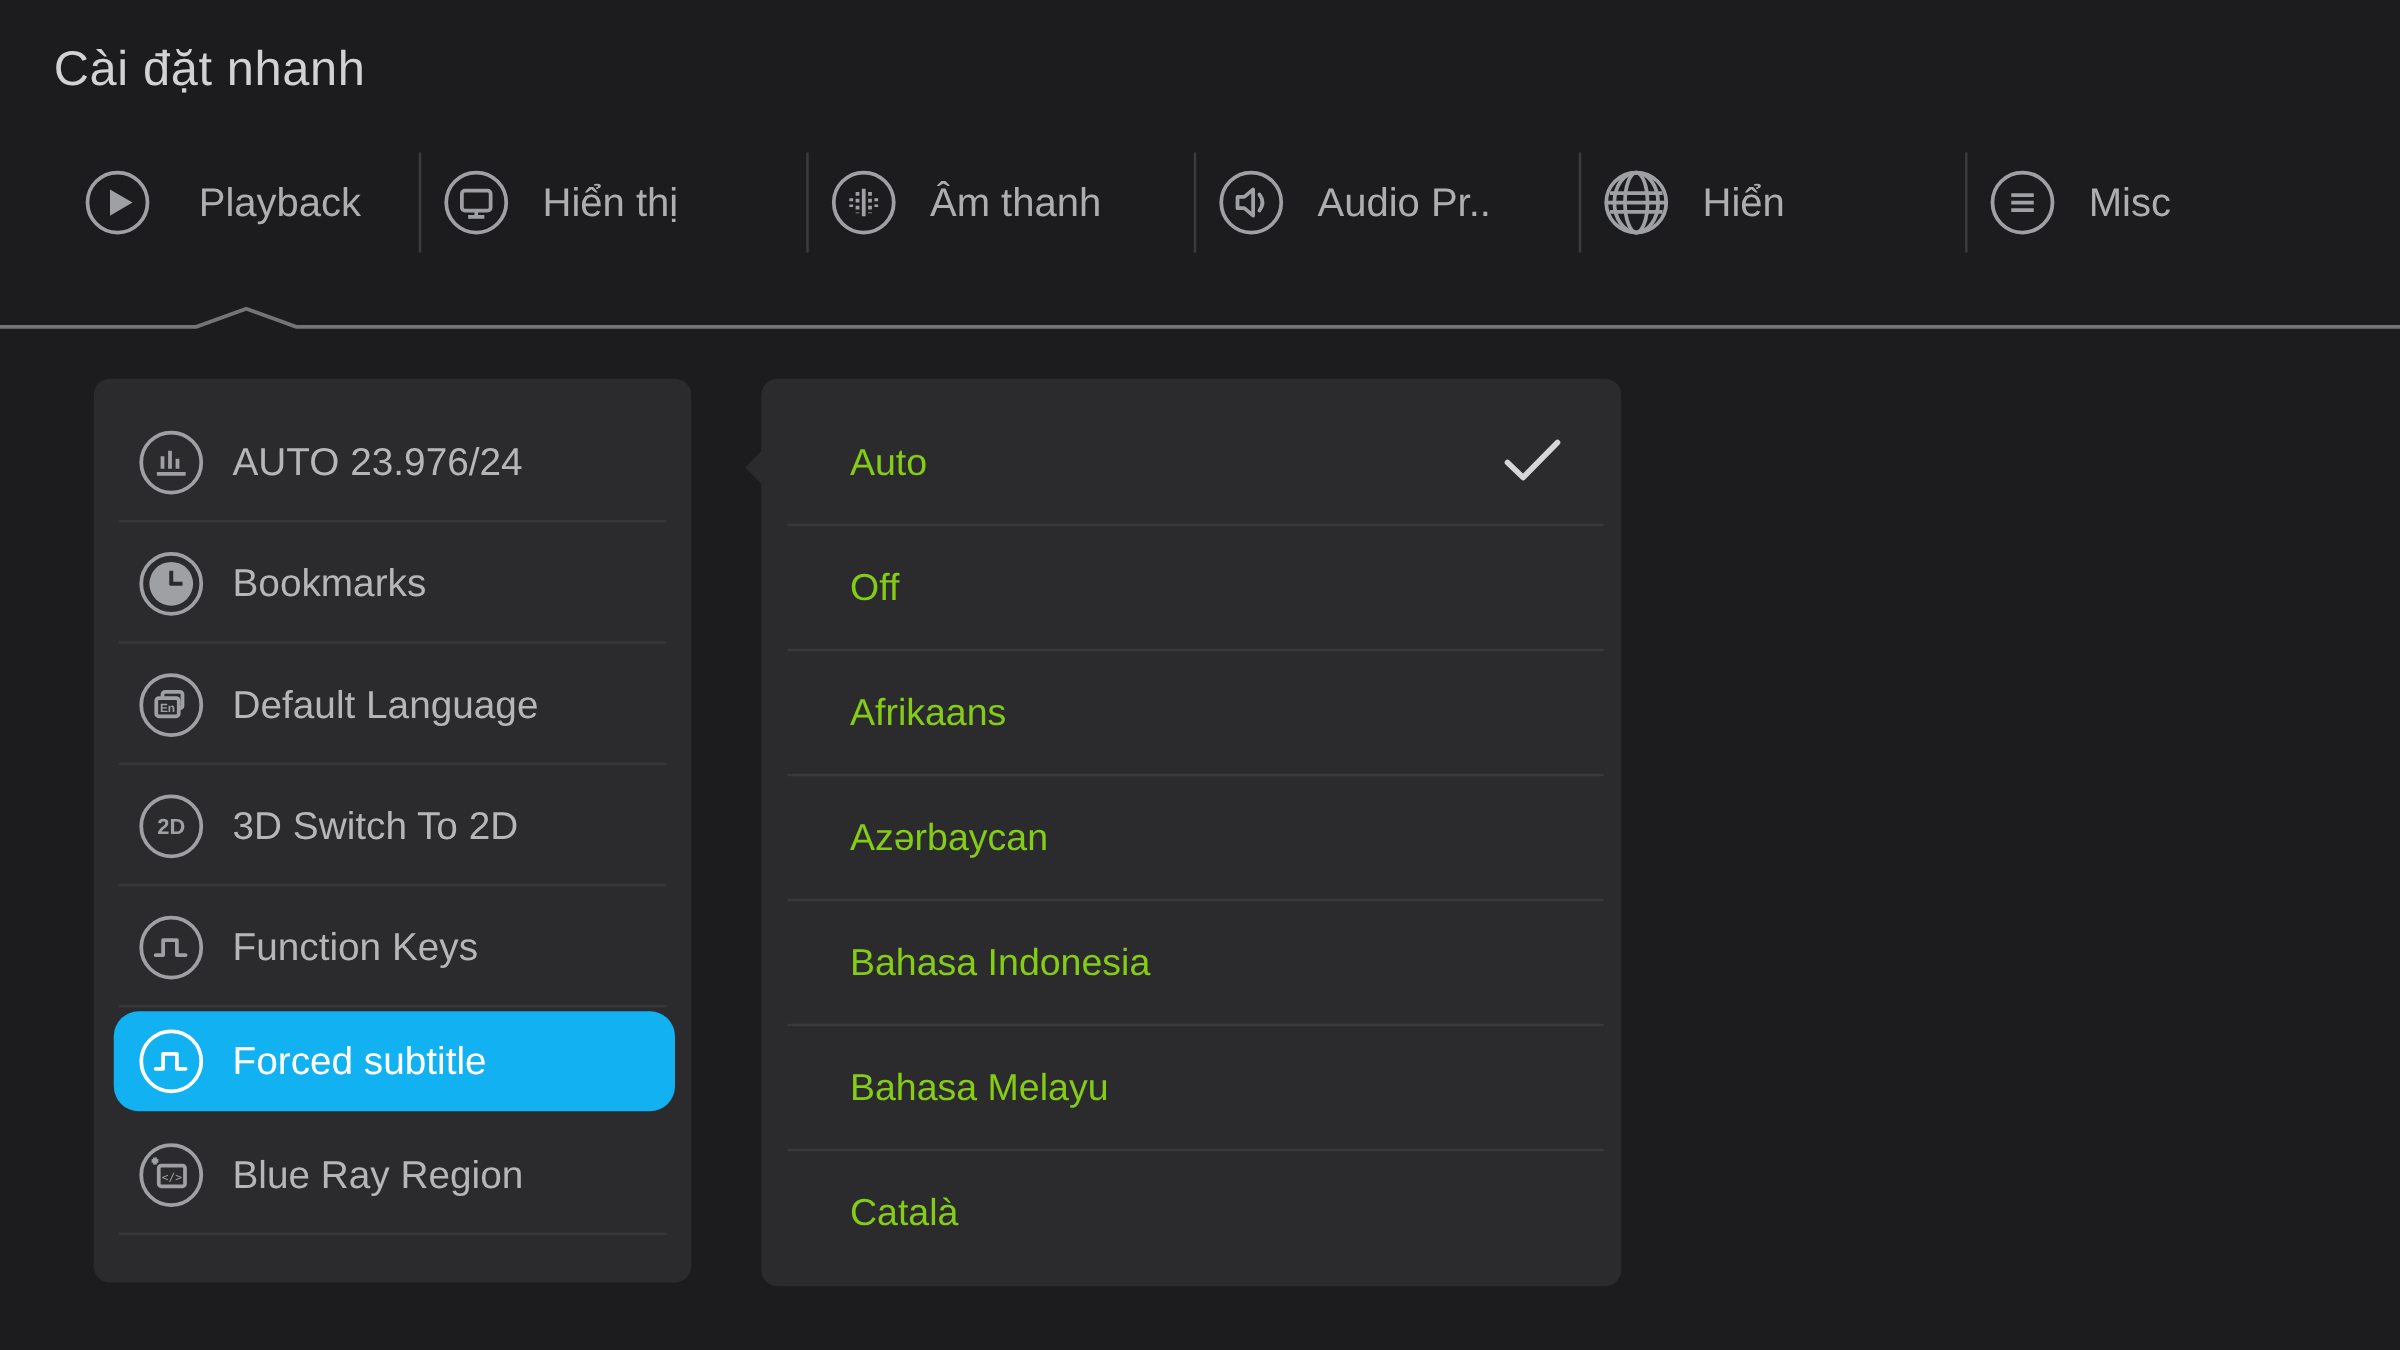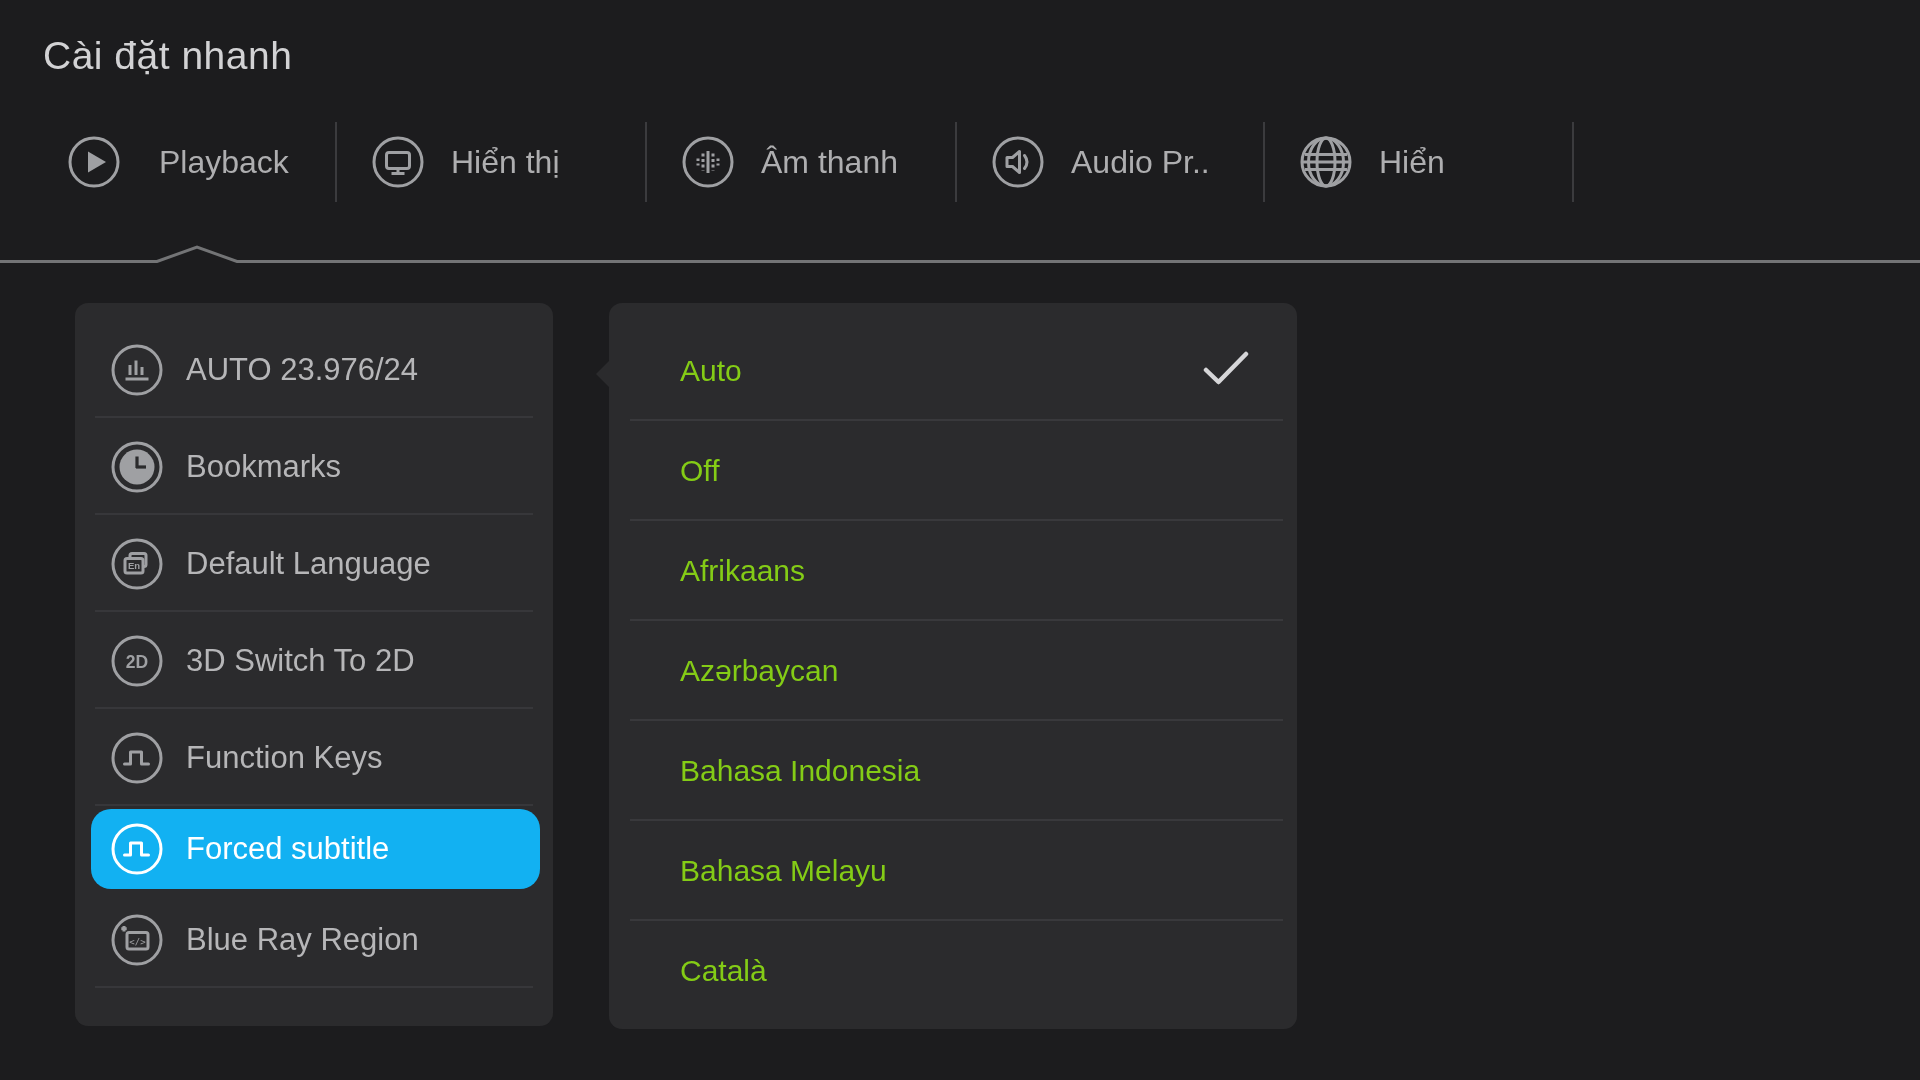--- a/index.html
+++ b/index.html
@@ -12,21 +12,21 @@
   }
   .page-title {
     position:absolute; left:43px; top:34px;
     font-size:39px; color:#d2d2d4; letter-spacing:.5px;
   }
   
   .tabbar {
     position:absolute; left:43px; top:116px; right:0; height:92px;
     display:flex; align-items:center;
   }
-  .tab { display:flex; align-items:center; height:92px; padding-left:34px; cursor:default; }
+  .tab { display:flex; align-items:center; height:92px; padding-left:17px; cursor:default; }
   .tab:first-child { padding-left:24px; }
   .tab .icon { width:54px; height:54px; flex:0 0 54px; }
   .tab .tab-label { margin-left:26px; font-size:32px; color:#aeaeb0; white-space:nowrap; }
   .tab-divider { width:2px; height:80px; background:#3b3b3e; flex:0 0 2px; }
   .w1{width:292px;gap:12px;} .w2{width:308px;} .w3{width:308px;} .w4{width:306px;} .w5{width:307px;} .w6{flex:1;}
   svg .stroke { stroke:#9fa0a3; fill:none; stroke-width:3; }
   
   .tab-underline { position:absolute; left:0; top:245px; width:1920px; height:20px; }
   
   .panel {
@@ -135,20 +135,31 @@
         <ellipse class="stroke" cx="27" cy="27" rx="17.5" ry="24" stroke-width="2.6"></ellipse>
         <line class="stroke" x1="6" y1="19.5" x2="48" y2="19.5" stroke-width="2.6"></line>
         <line class="stroke" x1="3.5" y1="27" x2="50.5" y2="27" stroke-width="2.6"></line>
         <line class="stroke" x1="6" y1="34.5" x2="48" y2="34.5" stroke-width="2.6"></line>
       </svg>
     </span>
     <span class="tab-label">Hiển</span>
   </div>
   <div class="tab-divider"></div>
 
+  <div class="tab w6">
+    <span class="icon">
+      <svg viewBox="0 0 54 54" width="54" height="54">
+        <circle class="stroke" cx="27" cy="27" r="24"></circle>
+        <line class="stroke" x1="18" y1="21" x2="36" y2="21" stroke-width="3.4"></line>
+        <line class="stroke" x1="18" y1="27" x2="36" y2="27" stroke-width="3.4"></line>
+        <line class="stroke" x1="18" y1="33" x2="36" y2="33" stroke-width="3.4"></line>
+      </svg>
+    </span>
+    <span class="tab-label">Misc</span>
+  </div>
 </div>
 
 <svg class="tab-underline" viewBox="0 0 1920 20" preserveAspectRatio="none">
   <path d="M0,16.5 L157,16.5 L197,2 L237,16.5 L1920,16.5" fill="none" stroke="#737476" stroke-width="3"></path>
 </svg>
 
 <div class="panel left-panel">
 
   <div class="menu-item">
     <span class="icon">

